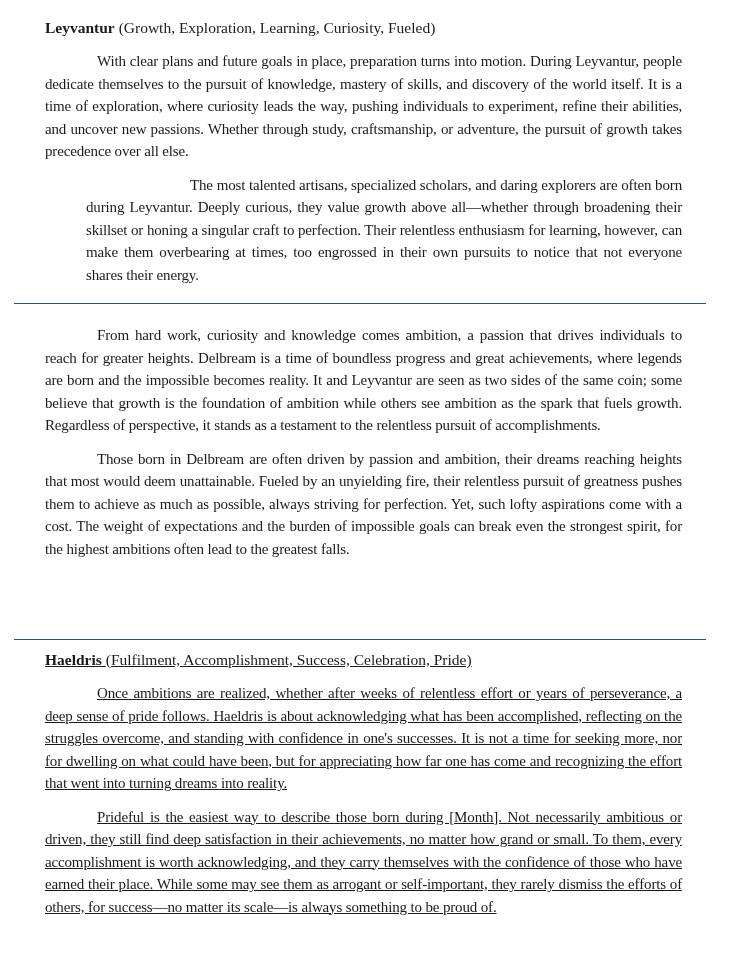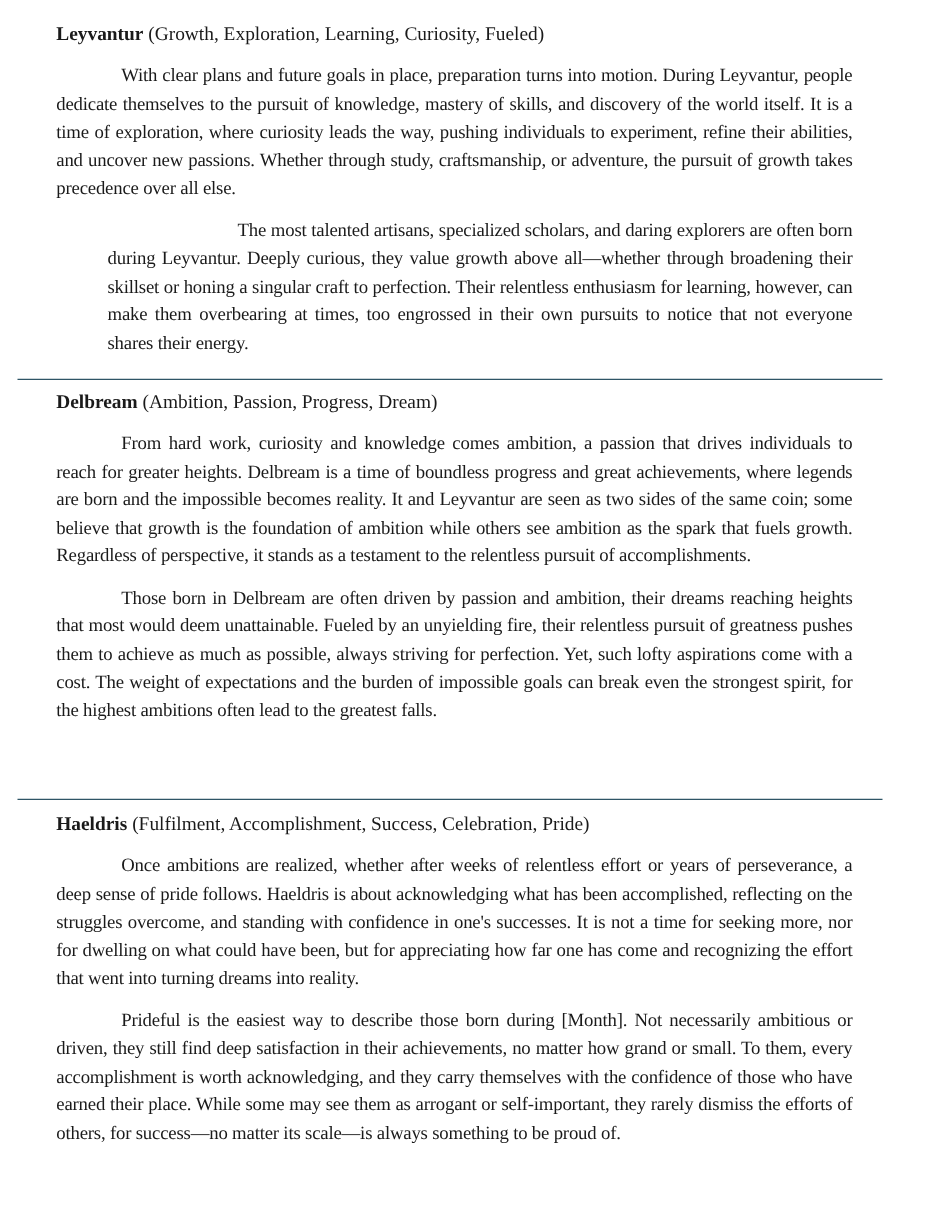--- a/index.html
+++ b/index.html
@@ -66,31 +66,27 @@
       <span class="name">Leyvantur</span>
       <span>(Growth, Exploration, Learning, Curiosity, Fueled)</span>
     </p>
     <p class="para" style="margin-top:12px;">With clear plans and future goals in place, preparation turns into motion. During Leyvantur, people dedicate themselves to the pursuit of knowledge, mastery of skills, and discovery of the world itself. It is a time of exploration, where curiosity leads the way, pushing individuals to experiment, refine their abilities, and uncover new passions. Whether through study, craftsmanship, or adventure, the pursuit of growth takes precedence over all else.</p>
     <p class="para wide-indent" style="margin-top:11px;">The most talented artisans, specialized scholars, and daring explorers are often born during Leyvantur. Deeply curious, they value growth above all—whether through broadening their skillset or honing a singular craft to perfection. Their relentless enthusiasm for learning, however, can make them overbearing at times, too engrossed in their own pursuits to notice that not everyone shares their energy.</p>
   </div>
 
   <div class="divider" style="top:303px;"></div>
 
   <div class="section" style="top:312px;">
-    <p class="heading">
-      <span class="name">Delbream</span>
-      <span>(Ambition, Passion, Progress, Dream)</span>
-    </p>
     <p class="para" style="margin-top:12px;">From hard work, curiosity and knowledge comes ambition, a passion that drives individuals to reach for greater heights. Delbream is a time of boundless progress and great achievements, where legends are born and the impossible becomes reality. It and Leyvantur are seen as two sides of the same coin; some believe that growth is the foundation of ambition while others see ambition as the spark that fuels growth. Regardless of perspective, it stands as a testament to the relentless pursuit of accomplishments.</p>
     <p class="para" style="margin-top:11px;">Those born in Delbream are often driven by passion and ambition, their dreams reaching heights that most would deem unattainable. Fueled by an unyielding fire, their relentless pursuit of greatness pushes them to achieve as much as possible, always striving for perfection. Yet, such lofty aspirations come with a cost. The weight of expectations and the burden of impossible goals can break even the strongest spirit, for the highest ambitions often lead to the greatest falls.</p>
   </div>
 
   <div class="divider" style="top:639px;"></div>
 
-  <div class="section" style="top:650px;">
+  <div class="section" style="top:650px;text-decoration:underline;">
     <p class="heading">
       <span class="name">Haeldris</span>
       <span>(Fulfilment, Accomplishment, Success, Celebration, Pride)</span>
     </p>
     <p class="para" style="margin-top:12px;">Once ambitions are realized, whether after weeks of relentless effort or years of perseverance, a deep sense of pride follows. Haeldris is about acknowledging what has been accomplished, reflecting on the struggles overcome, and standing with confidence in one's successes. It is not a time for seeking more, nor for dwelling on what could have been, but for appreciating how far one has come and recognizing the effort that went into turning dreams into reality.</p>
     <p class="para" style="margin-top:11px;">Prideful is the easiest way to describe those born during [Month]. Not necessarily ambitious or driven, they still find deep satisfaction in their achievements, no matter how grand or small. To them, every accomplishment is worth acknowledging, and they carry themselves with the confidence of those who have earned their place. While some may see them as arrogant or self-important, they rarely dismiss the efforts of others, for success—no matter its scale—is always something to be proud of.</p>
   </div>
 
 </div>
 

